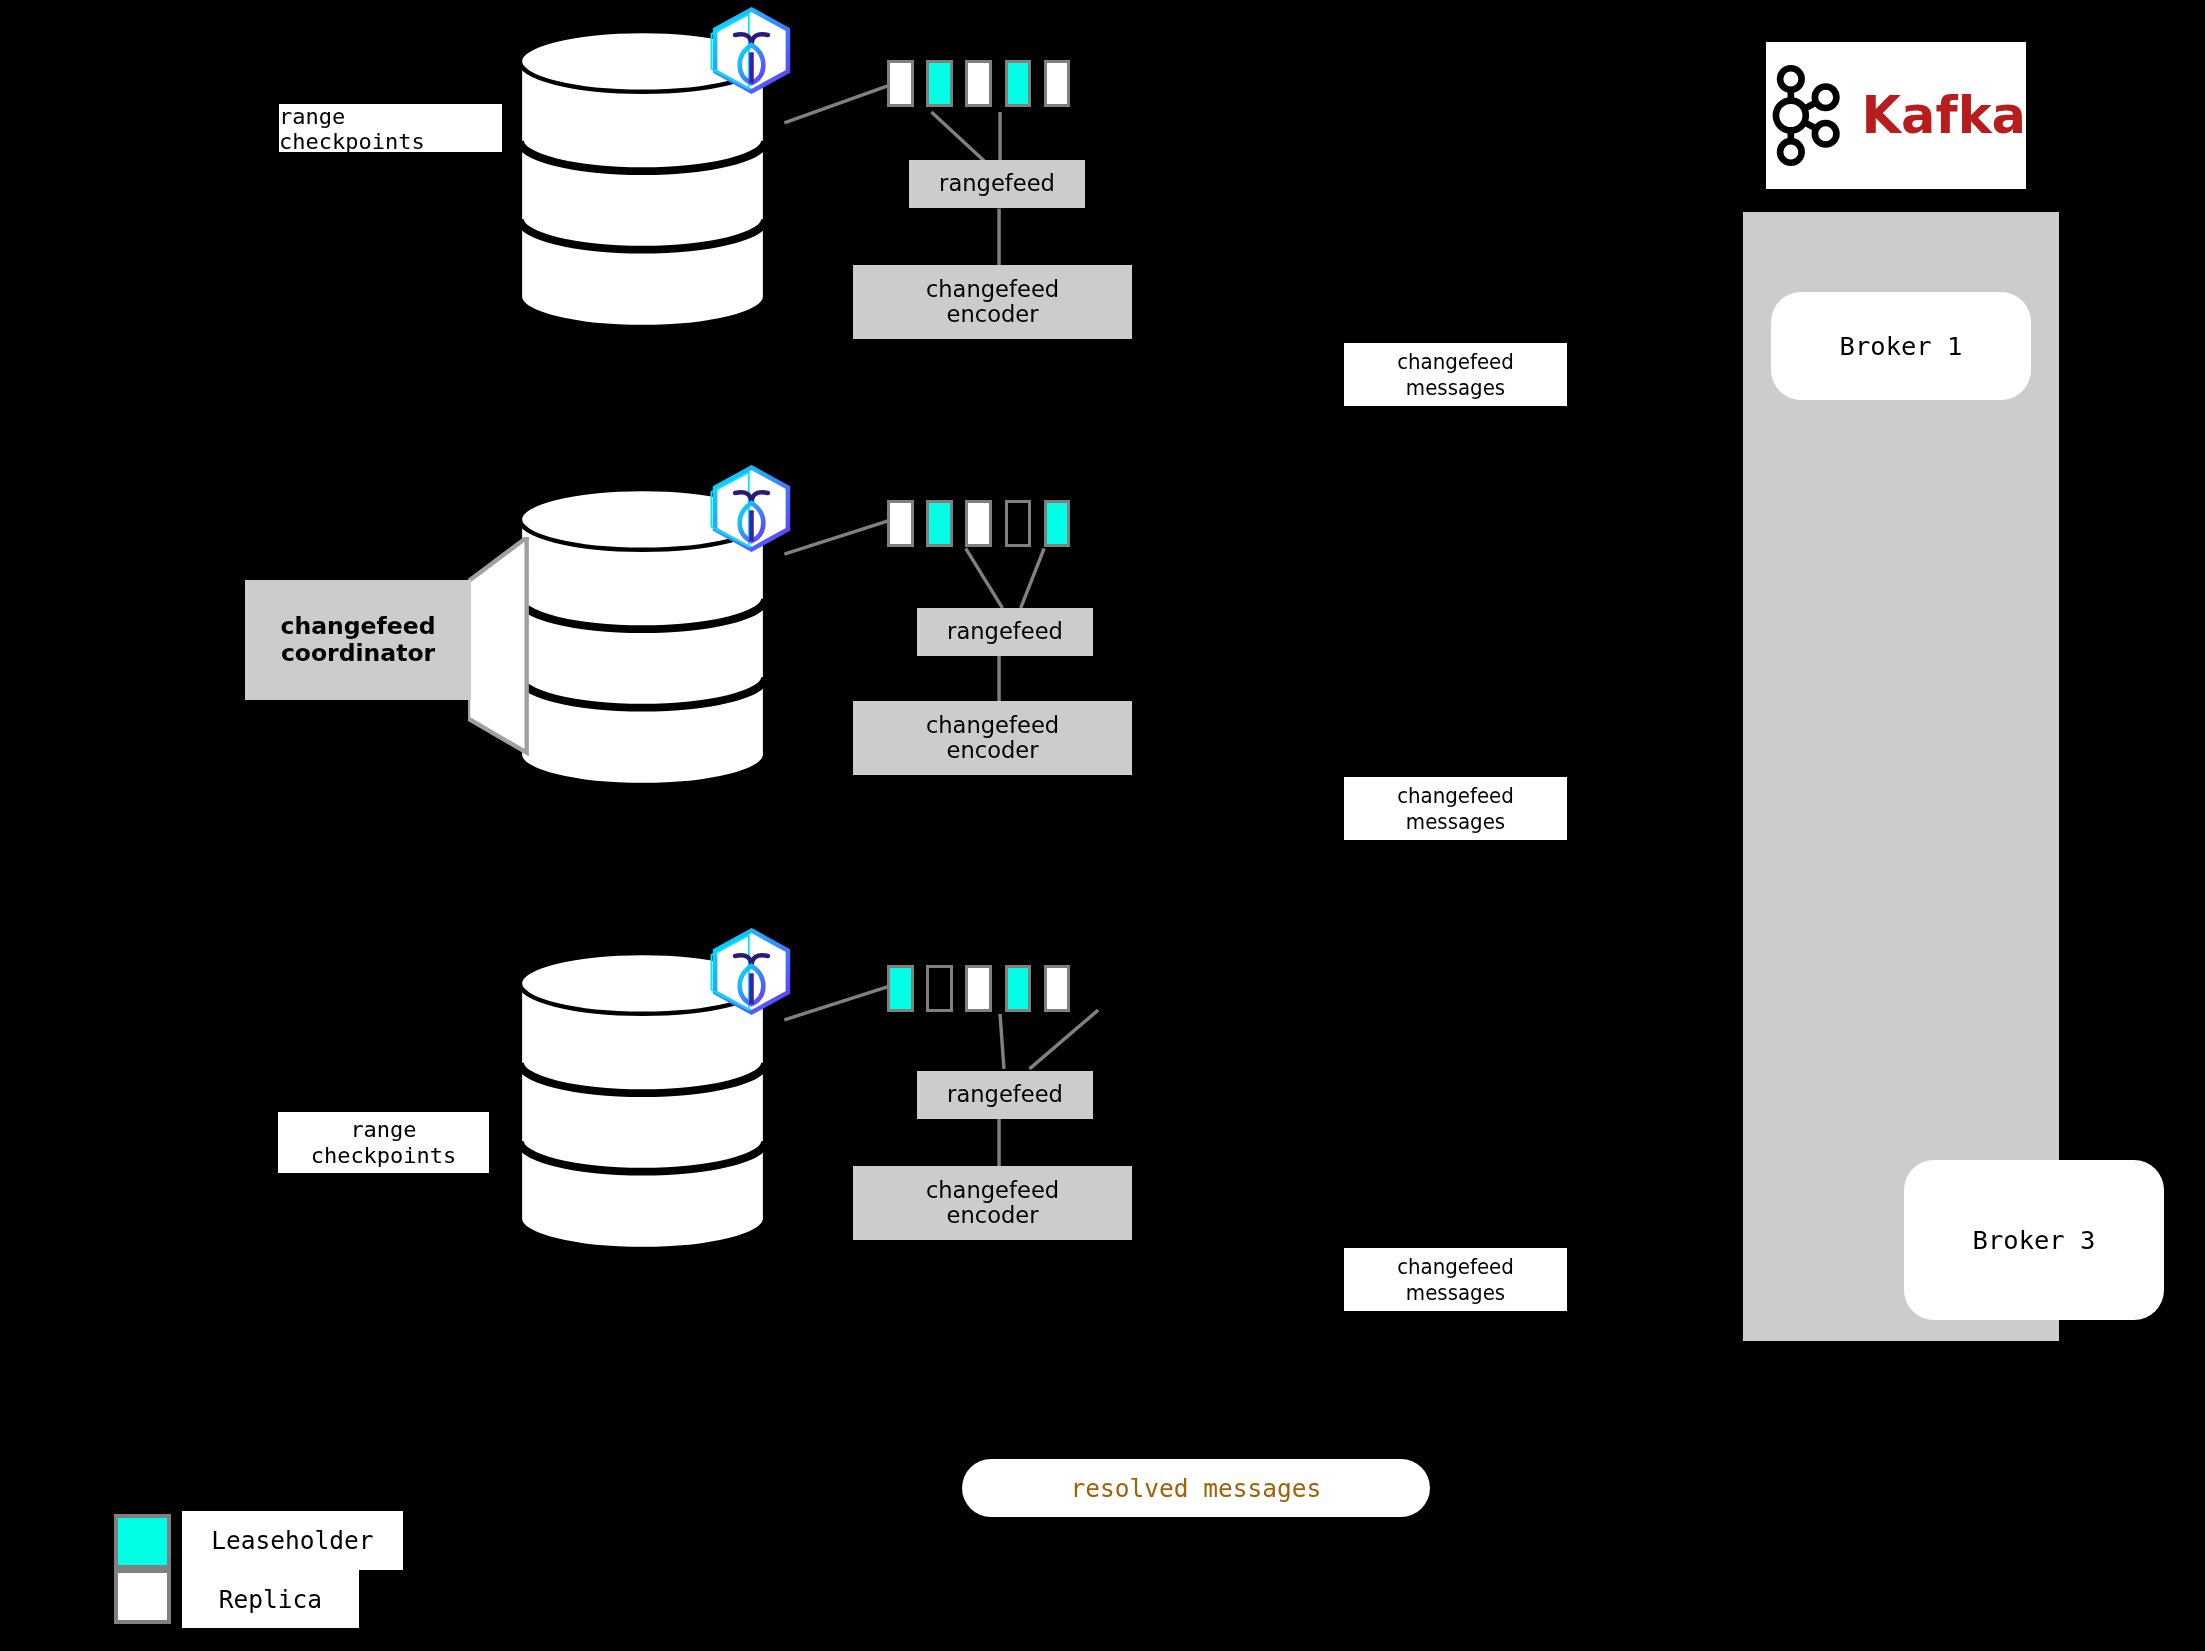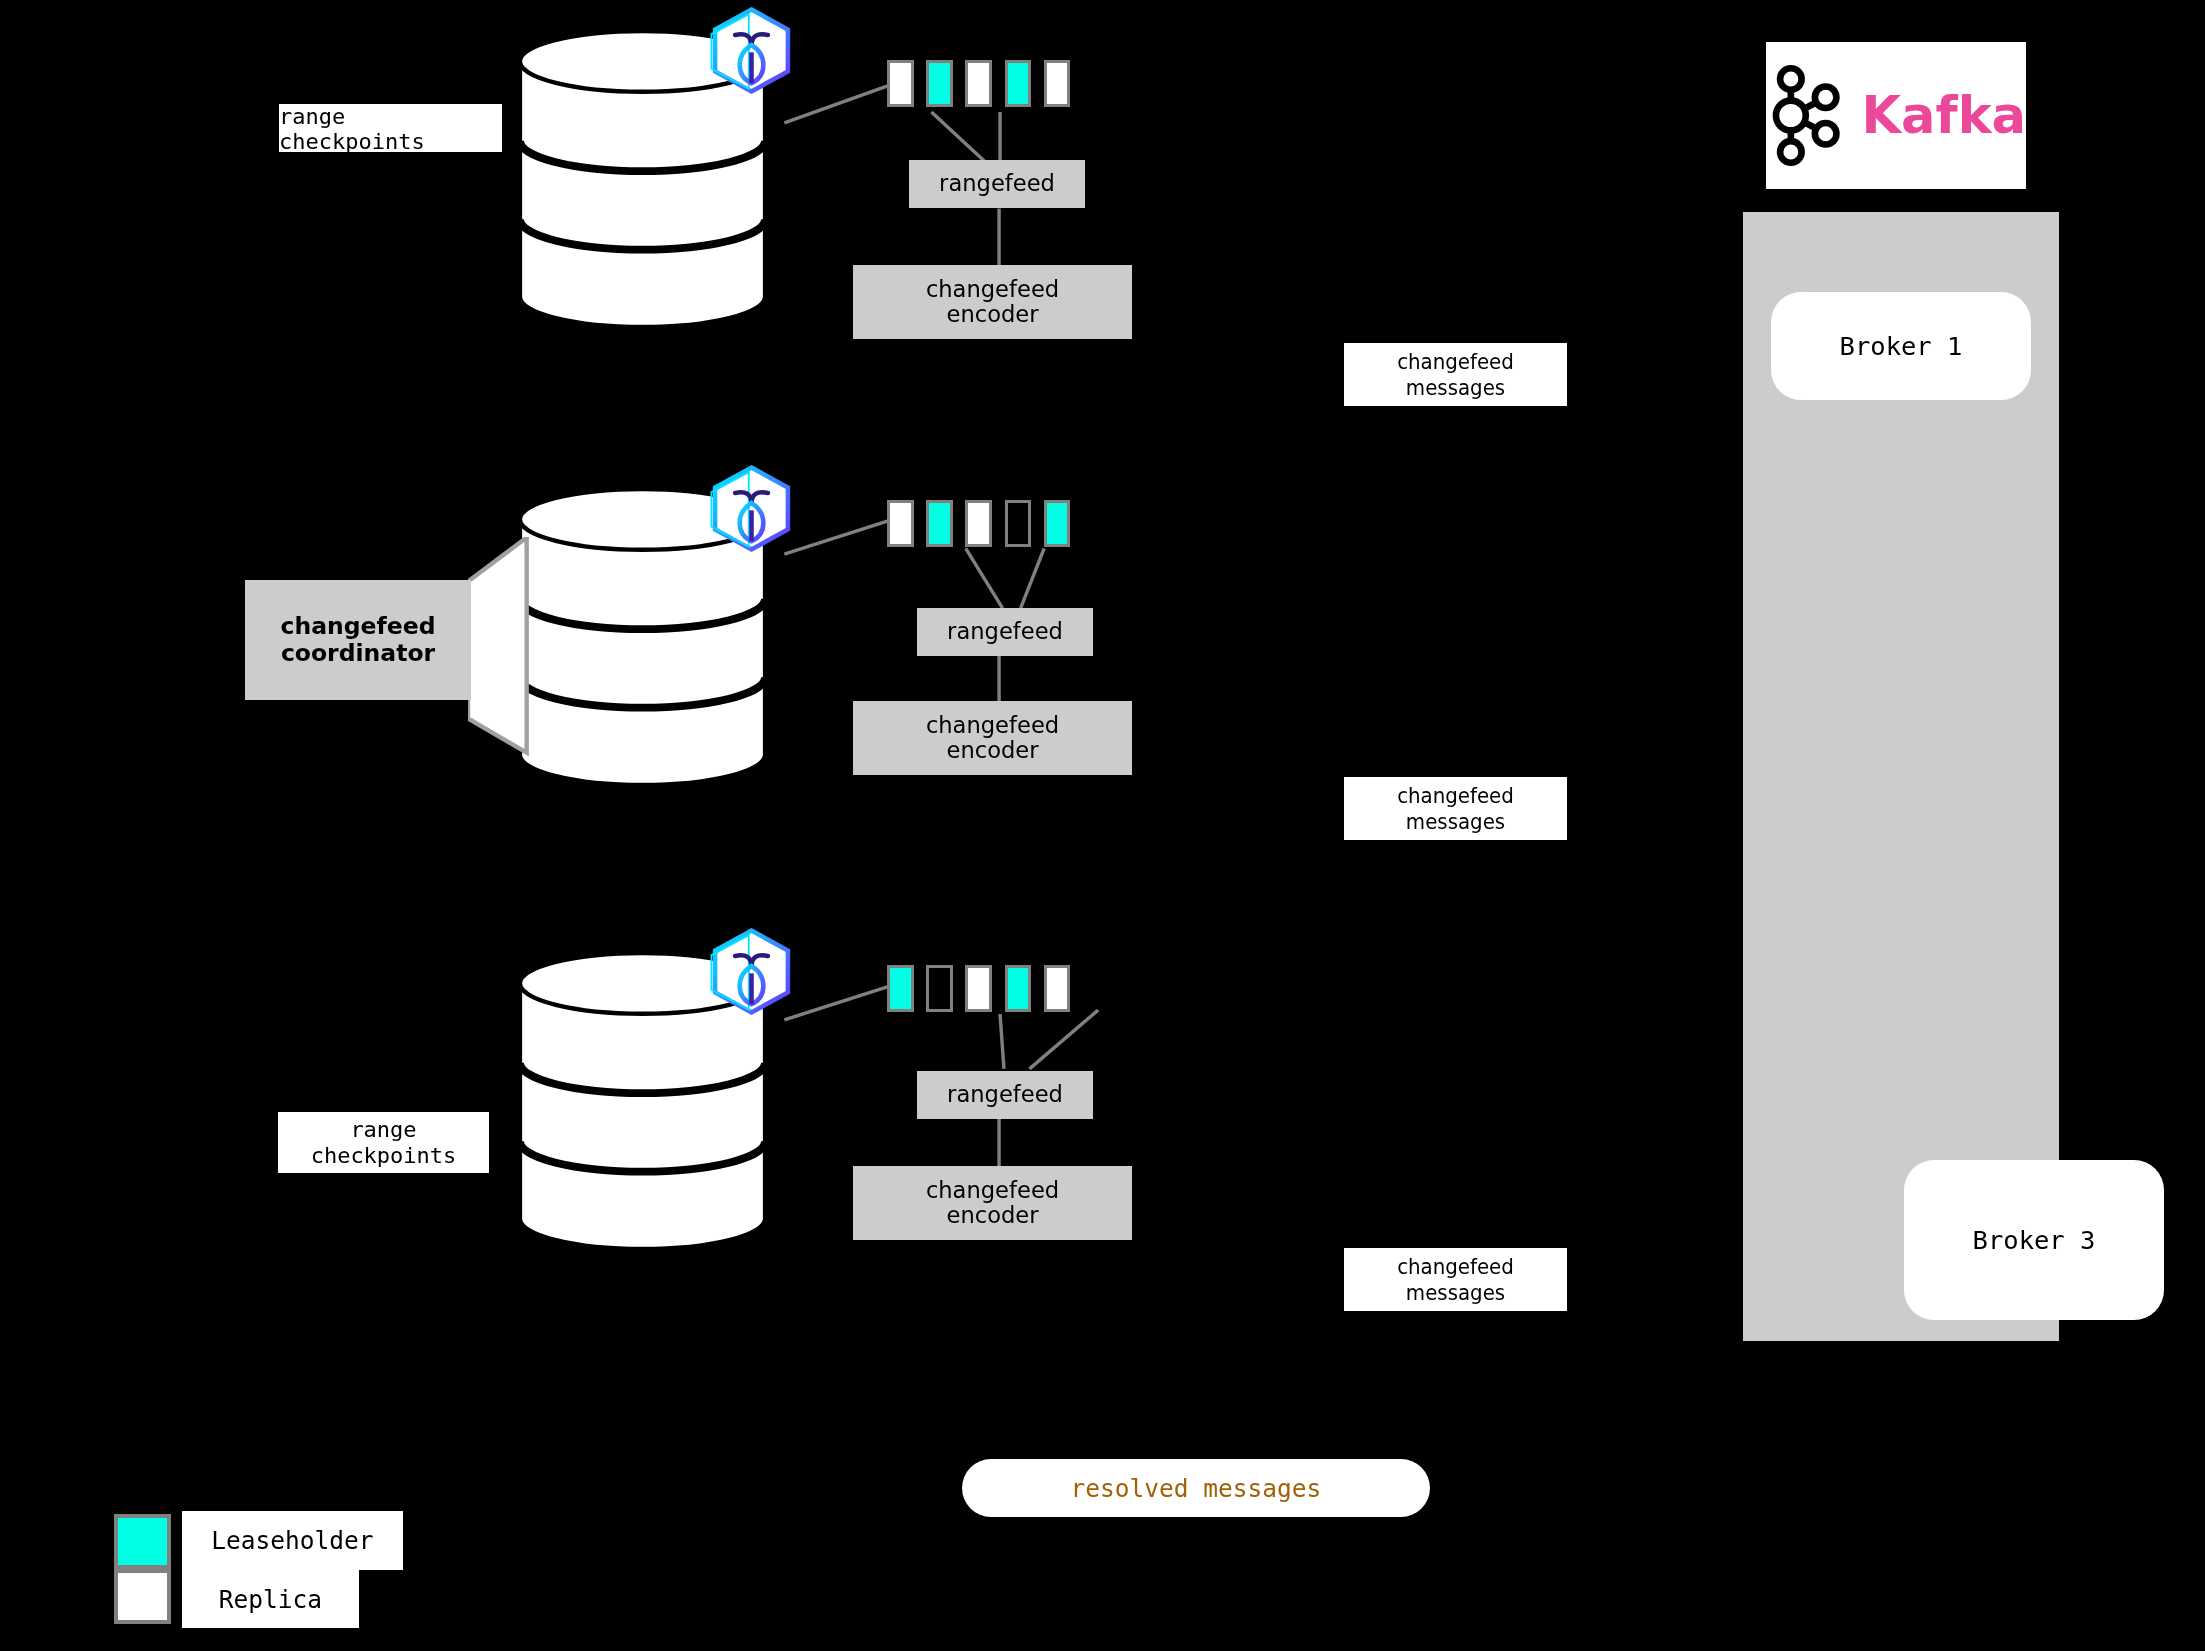--- a/index.html
+++ b/index.html
@@ -314,21 +314,21 @@
         <circle cx="30" cy="62" r="18"></circle>
         <circle cx="30" cy="106" r="13"></circle>
         <circle cx="72" cy="40" r="13"></circle>
         <circle cx="72" cy="84" r="13"></circle>
         <line x1="30" y1="31" x2="30" y2="44"></line>
         <line x1="30" y1="80" x2="30" y2="93"></line>
         <line x1="46" y1="54" x2="61" y2="46"></line>
         <line x1="46" y1="70" x2="61" y2="78"></line>
       </g>
     </svg>
-    <span style="font-family:'DejaVu Sans',sans-serif;font-weight:bold;font-size:51px;color:#ec4899;margin-left:12.7px;">Kafka</span>
+    <span style="font-family:'DejaVu Sans',sans-serif;font-weight:bold;font-size:51px;color:#b91c1c;margin-left:12.7px;">Kafka</span>
   </div>
 
   <div id="broker-panel" style="left:1743px;top:212px;width:316px;height:1129px;">
   </div>
   <div class="broker" style="left:1771px;top:292px;width:260px;height:108px;">
     <span>Broker 1</span>
   </div>
   <div class="broker" style="left:1860px;top:1160px;width:260px;height:160px;margin-left:44px;">
     <span>Broker 3</span>
   </div>

